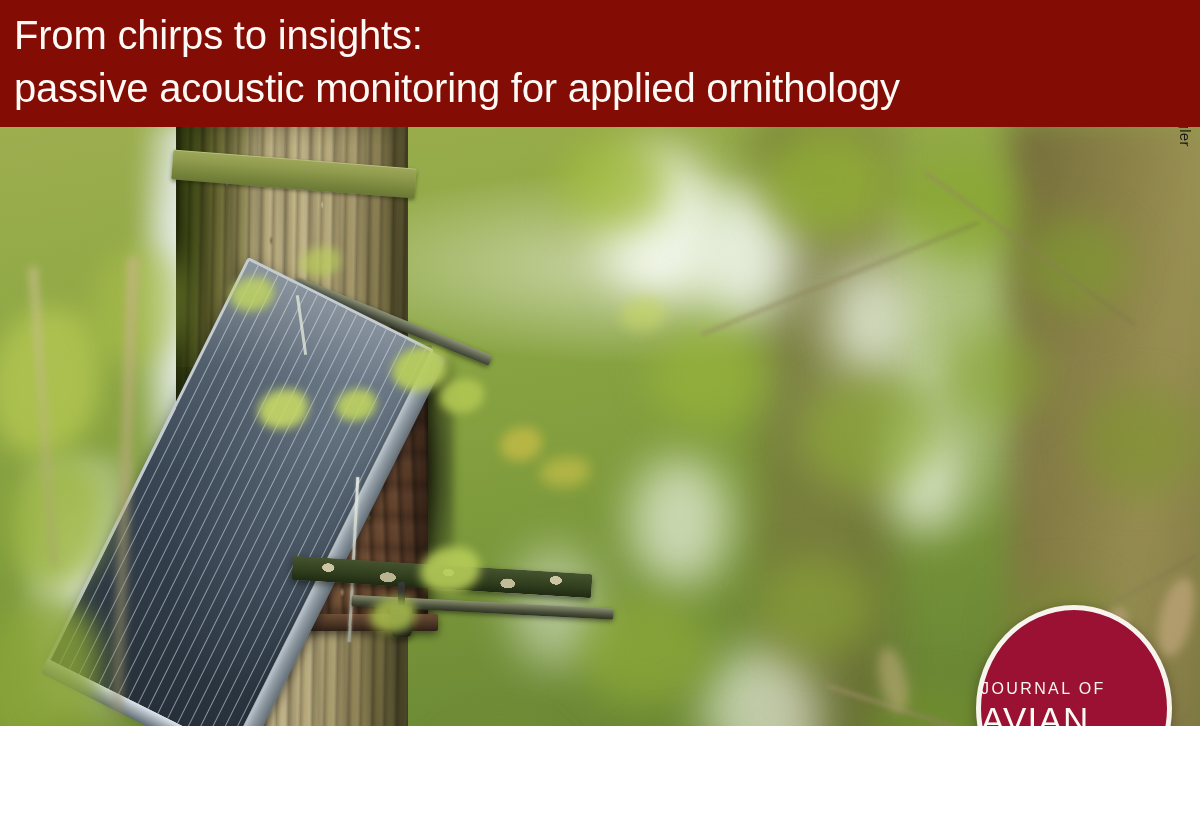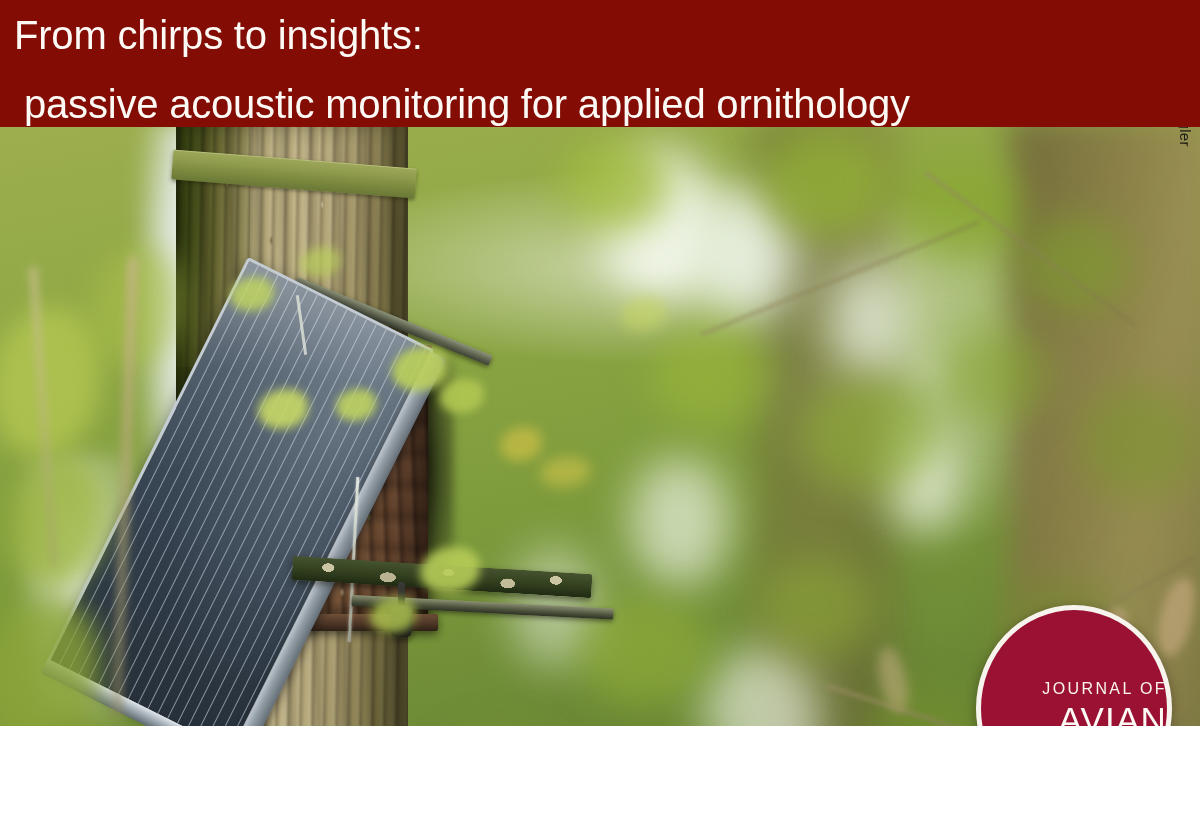--- a/index.html
+++ b/index.html
@@ -24,21 +24,21 @@
   }
   .banner-line {
     position:absolute; left:14px;
     color:#fdfaf6;
     font-size:40px;
     font-weight:400;
     letter-spacing:-0.2px;
     white-space:nowrap;
   }
   .banner-line.l1 { top:13px; }
-  .banner-line.l2 { top:82px; left:14px;margin-left:10px; }
+  .banner-line.l2 { top:66px; left:14px; }
 
   
   .photo {
     position:absolute; left:0; top:127px;
     width:1200px; height:699px;
     overflow:hidden;
     background:
       radial-gradient(closest-side at 55% 20%, rgba(255,255,255,.55), rgba(255,255,255,0) 70%),
       radial-gradient(closest-side at 78% 35%, rgba(245,250,235,.5), rgba(255,255,255,0) 72%),
       linear-gradient(170deg,#9dae4f 0%, #8fa845 25%, #7e9b3c 52%, #6d8a36 75%, #5a7530 100%);
@@ -372,21 +372,21 @@
   }
 
   
   .logo {
     position:absolute; left:976px; top:478px;
     width:196px; height:207px;
     border-radius:50%;
     background:#9a1134;
     border:5px solid #f7f4ee;
     display:flex; flex-direction:column;
-    align-items:flex-end; justify-content:center;
+    align-items:flex-start; justify-content:center;
     z-index:46;
     box-shadow:0 3px 12px rgba(20,10,10,.35);
   }
   .logo-line1 {
     color:#f9f5ef;
     font-size:16px;
     letter-spacing:2.4px;
     margin-bottom:4px;
   }
   .logo-line2 {

